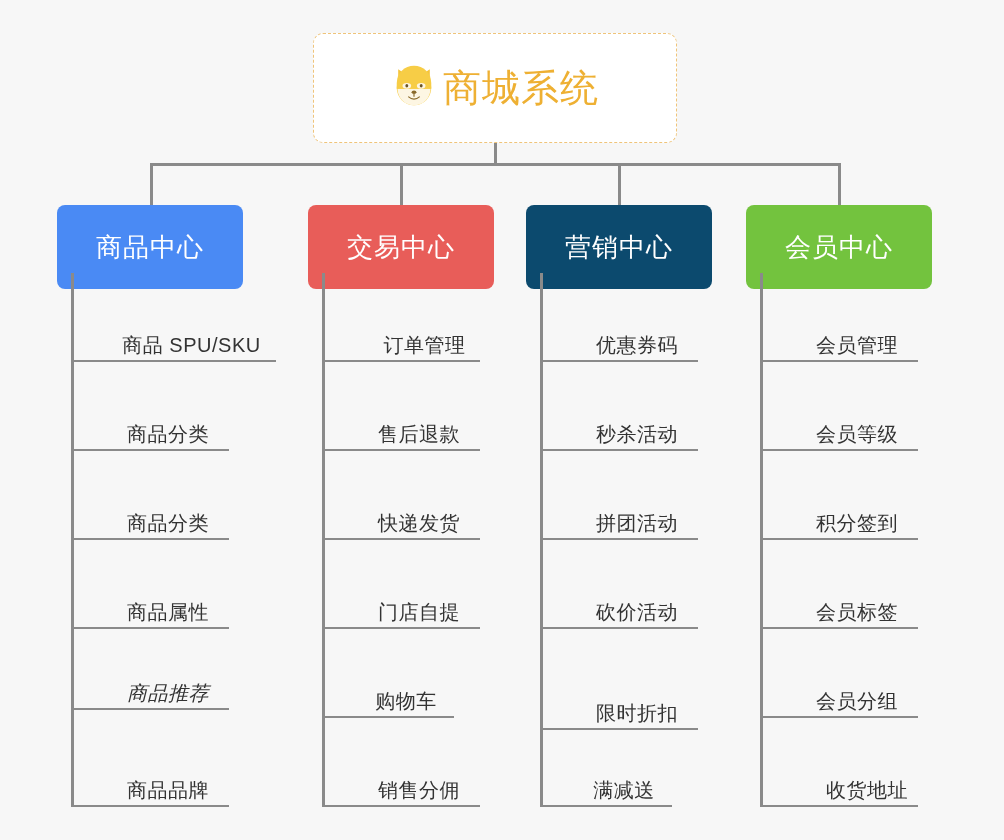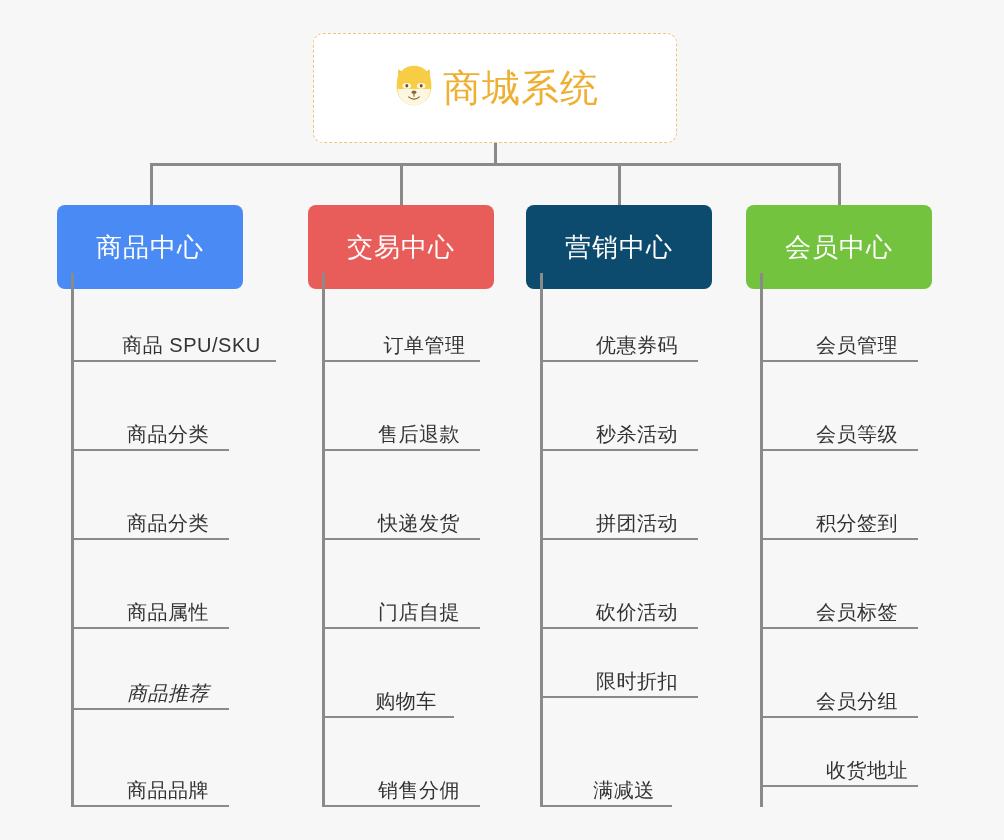--- a/index.html
+++ b/index.html
@@ -210,21 +210,21 @@
       </div>
     <div class="leaf" style="top: 89px; width: 158px; border-bottom-color: rgb(138, 138, 138);">
         <span class="leaf-label">秒杀活动</span>
       </div>
     <div class="leaf" style="top: 178px; width: 158px; border-bottom-color: rgb(138, 138, 138);">
         <span class="leaf-label">拼团活动</span>
       </div>
     <div class="leaf" style="top: 267px; width: 158px; border-bottom-color: rgb(138, 138, 138);">
         <span class="leaf-label">砍价活动</span>
       </div>
-    <div class="leaf" style="top: 336px; width: 158px; border-bottom-color: rgb(138, 138, 138);">
+    <div class="leaf" style="top: 368px; width: 158px; border-bottom-color: rgb(138, 138, 138);">
         <span class="leaf-label">限时折扣</span>
       </div>
     <div class="leaf" style="top: 445px; width: 132px; border-bottom-color: rgb(138, 138, 138);">
         <span class="leaf-label">满减送</span>
       </div>
   </div>
 
   <div class="branch" style="left:760px;">
     <div class="branch-spine" style="height: 534px; background: rgb(138, 138, 138);"></div>
     <div class="leaf" style="top: 0px; width: 158px; border-bottom-color: rgb(138, 138, 138);">
@@ -235,18 +235,18 @@
       </div>
     <div class="leaf" style="top: 178px; width: 158px; border-bottom-color: rgb(138, 138, 138); justify-content: center;">
         <span class="leaf-label">积分签到</span>
       </div>
     <div class="leaf" style="top: 267px; width: 158px; border-bottom-color: rgb(138, 138, 138); justify-content: center;">
         <span class="leaf-label">会员标签</span>
       </div>
     <div class="leaf" style="top: 356px; width: 158px; border-bottom-color: rgb(138, 138, 138);">
         <span class="leaf-label">会员分组</span>
       </div>
-    <div class="leaf" style="top: 425px; width: 158px; border-bottom-color: rgb(138, 138, 138); padding-left: 20px;">
+    <div class="leaf" style="top: 445px; width: 158px; border-bottom-color: rgb(138, 138, 138); padding-left: 20px;">
         <span class="leaf-label">收货地址</span>
       </div>
   </div>
 
 </div>
 
 </body></html>

